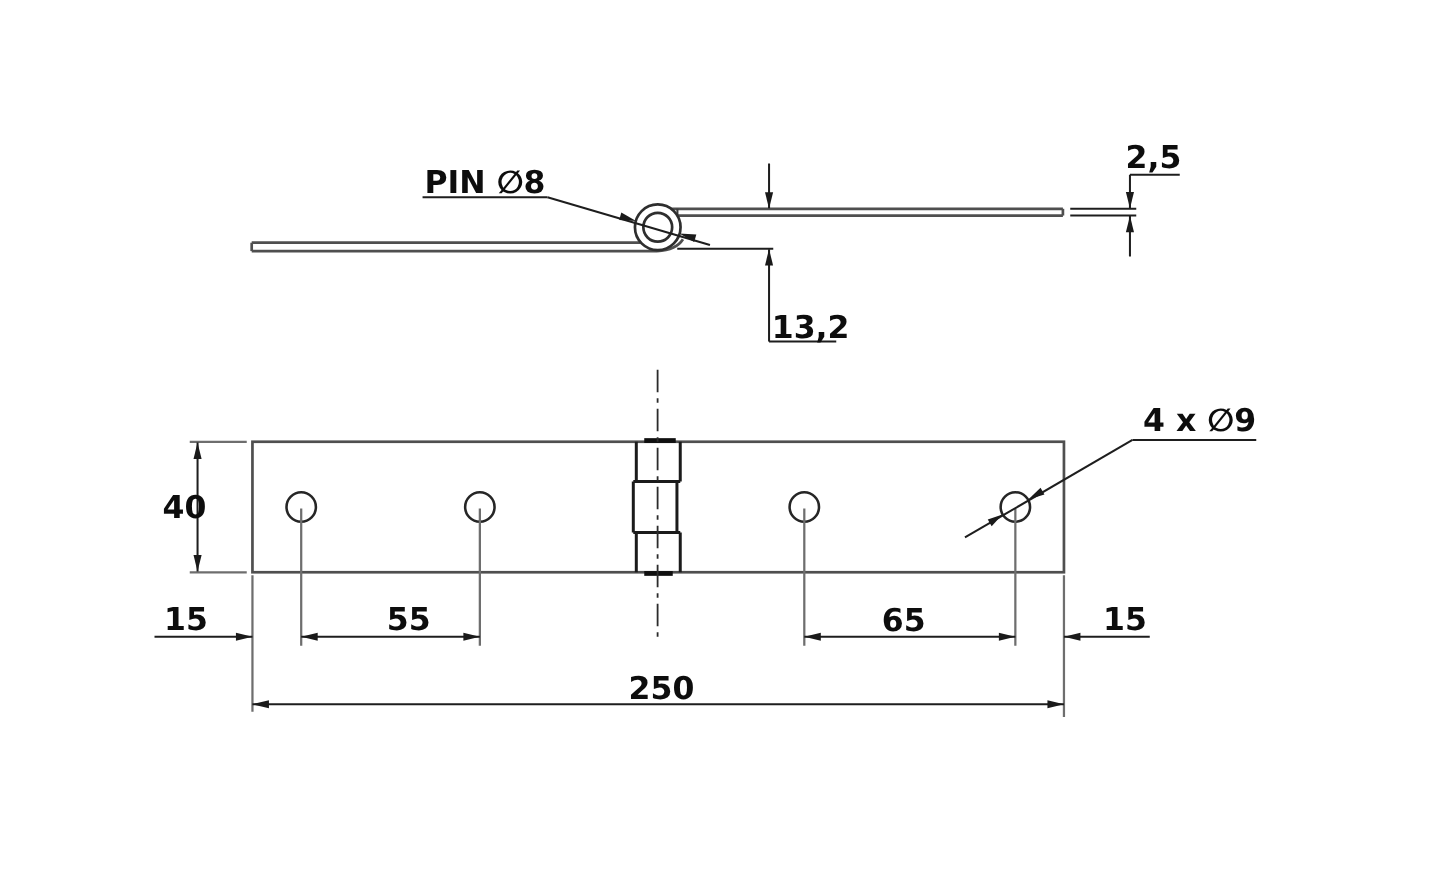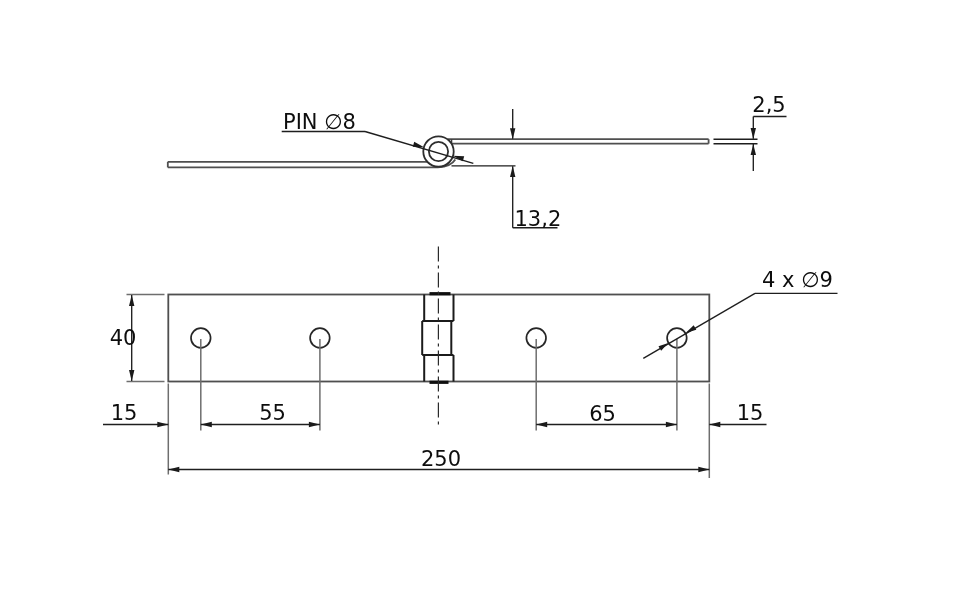--- a/index.html
+++ b/index.html
@@ -1,16 +1,16 @@
 <!DOCTYPE html>
 <html><head>
 <meta charset="utf-8">
 <style>
   html,body{margin:0;padding:0;background:#ffffff;}
-  .canvas{position:relative;width:957px;height:589px;background:#ffffff;overflow:hidden;}
+  .canvas{position:relative;width:957px;height:589px;background:#ffffff;overflow:hidden;font-weight:bold;}
   svg{display:block;}
   
   .obj{stroke:#4f4f4f;stroke-width:1.8;fill:none;}
   .objthin{stroke:#3c3c3c;stroke-width:1.4;fill:none;}
   .hole{stroke:#262626;stroke-width:1.7;fill:none;}
   .barrel{stroke:#2e2e2e;stroke-width:1.8;fill:none;}
   .knuckle{stroke:#1b1b1b;stroke-width:2;fill:none;}
   .kbar{stroke:#0f0f0f;stroke-width:3.2;fill:none;}
   
   .dim{stroke:#1e1e1e;stroke-width:1.35;fill:none;}

